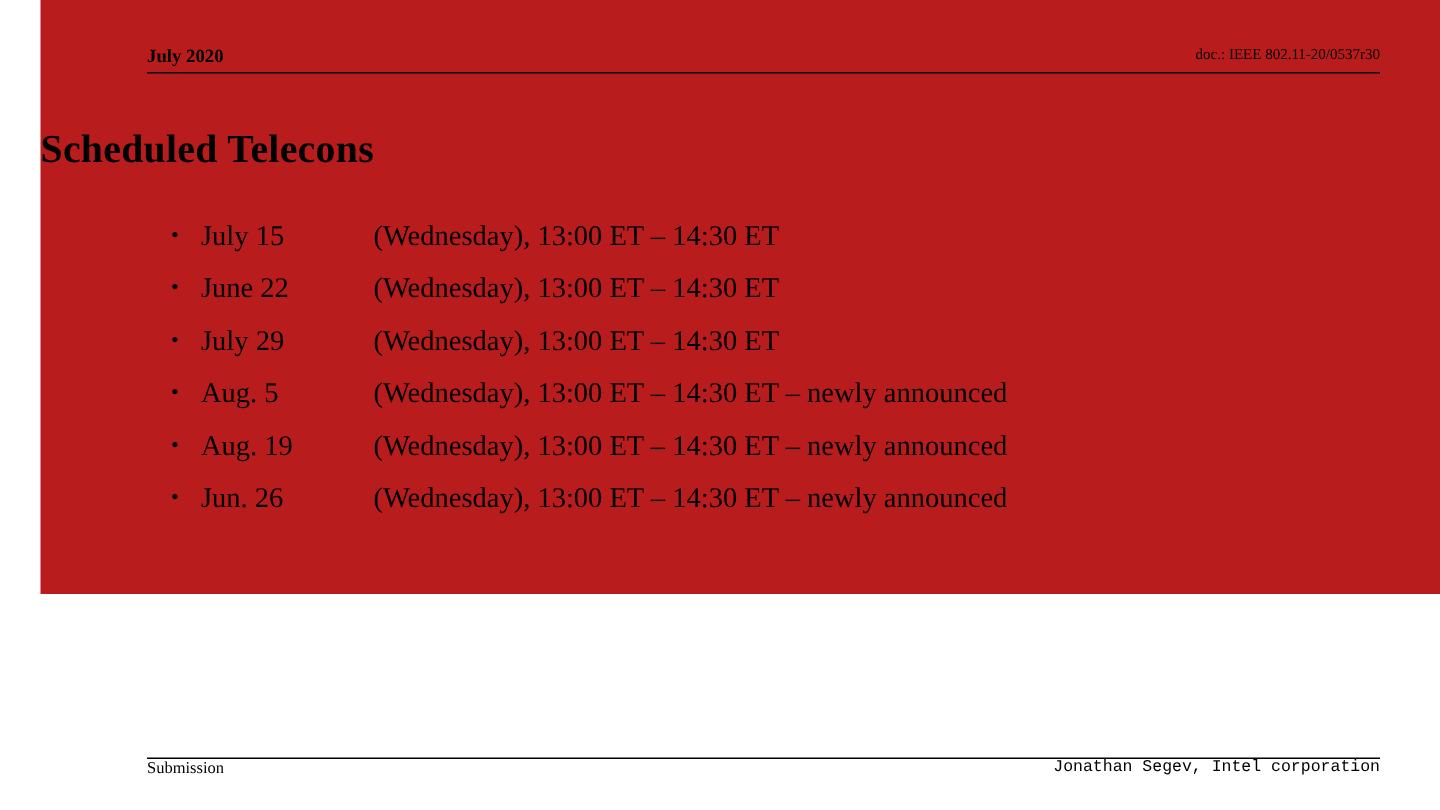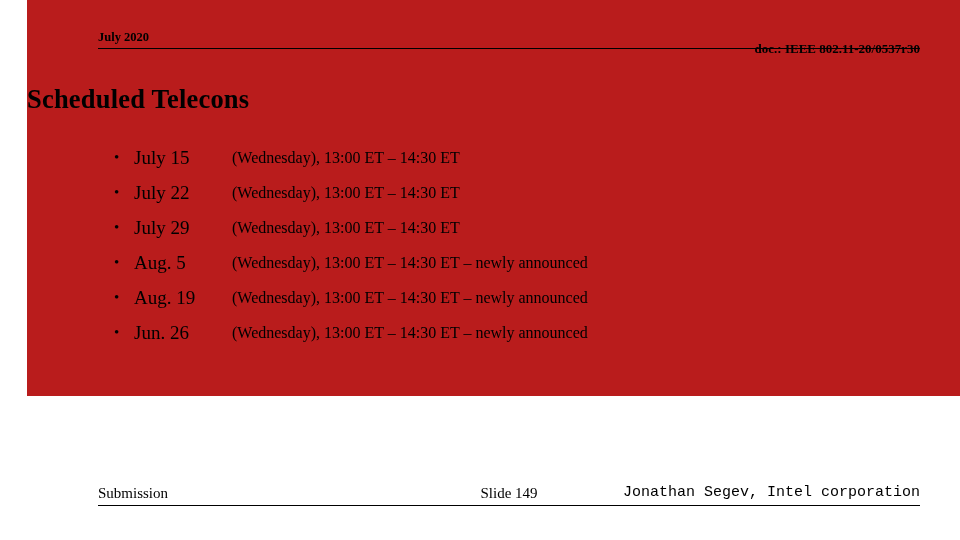--- a/index.html
+++ b/index.html
@@ -39,23 +39,23 @@
     left: 0;
     top: 0;
     font-size: 12.5px;
     font-weight: bold;
     line-height: 16px;
     white-space: nowrap;
   }
   .header-right {
     position: absolute;
     right: 0;
-    top: 12px;
-    font-size: 13px;
-    font-weight: bold;
+    top: 0;
+    font-size: 10px;
+    font-weight: normal;
     line-height: 16px;
     white-space: nowrap;
   }
   .header-rule {
     position: absolute;
     left: 71px;
     top: 48px;
     width: 822px;
     height: 0;
     border-top: 1.4px solid #000000;
@@ -111,42 +111,42 @@
   }
   .bullet-date {
     position: absolute;
     left: 32px;
     top: 0;
     line-height: 35px;
     font-size: 19px;
   }
   .bullet-detail {
     position: absolute;
-    left: 130px;
-    top: 0;
-    line-height: 35px;
-    font-size: 16px;
+    left: 147px;
+    top: 0;
+    line-height: 35px;
+    font-size: 19px;
   }
 
   
   .footer-rule {
     position: absolute;
     left: 71px;
     top: 505px;
     width: 822px;
     height: 0;
     border-top: 1.2px solid #000000;
   }
   .footer {
     position: absolute;
     left: 71px;
-    top: 486px;
+    top: 505px;
     width: 822px;
     height: 16px;
-    font-size: 15px;
+    font-size: 11px;
     line-height: 14px;
   }
   .footer-left {
     position: absolute;
     left: 0;
     top: 0;
     white-space: nowrap;
   }
   .footer-center {
     position: absolute;
@@ -182,21 +182,21 @@
     <ul class="bullet-list">
 
       <li class="bullet-row">
         <span class="bullet-mark">•</span>
         <span class="bullet-date">July 15</span>
         <span class="bullet-detail">(Wednesday), 13:00 ET – 14:30 ET</span>
       </li>
 
       <li class="bullet-row">
         <span class="bullet-mark">•</span>
-        <span class="bullet-date">July 22</span>
+        <span class="bullet-date">June 22</span>
         <span class="bullet-detail">(Wednesday), 13:00 ET – 14:30 ET</span>
       </li>
 
       <li class="bullet-row">
         <span class="bullet-mark">•</span>
         <span class="bullet-date">July 29</span>
         <span class="bullet-detail">(Wednesday), 13:00 ET – 14:30 ET</span>
       </li>
 
       <li class="bullet-row">
@@ -216,17 +216,16 @@
         <span class="bullet-date">Jun. 26</span>
         <span class="bullet-detail">(Wednesday), 13:00 ET – 14:30 ET – newly announced</span>
       </li>
 
     </ul>
   </div>
 
   <div class="footer-rule"></div>
   <div class="footer">
     <div class="footer-left">Submission</div>
-    <div class="footer-center">Slide 149</div>
     <div class="footer-right">Jonathan Segev, Intel corporation</div>
   </div>
 
 </div>
 
 </body></html>

